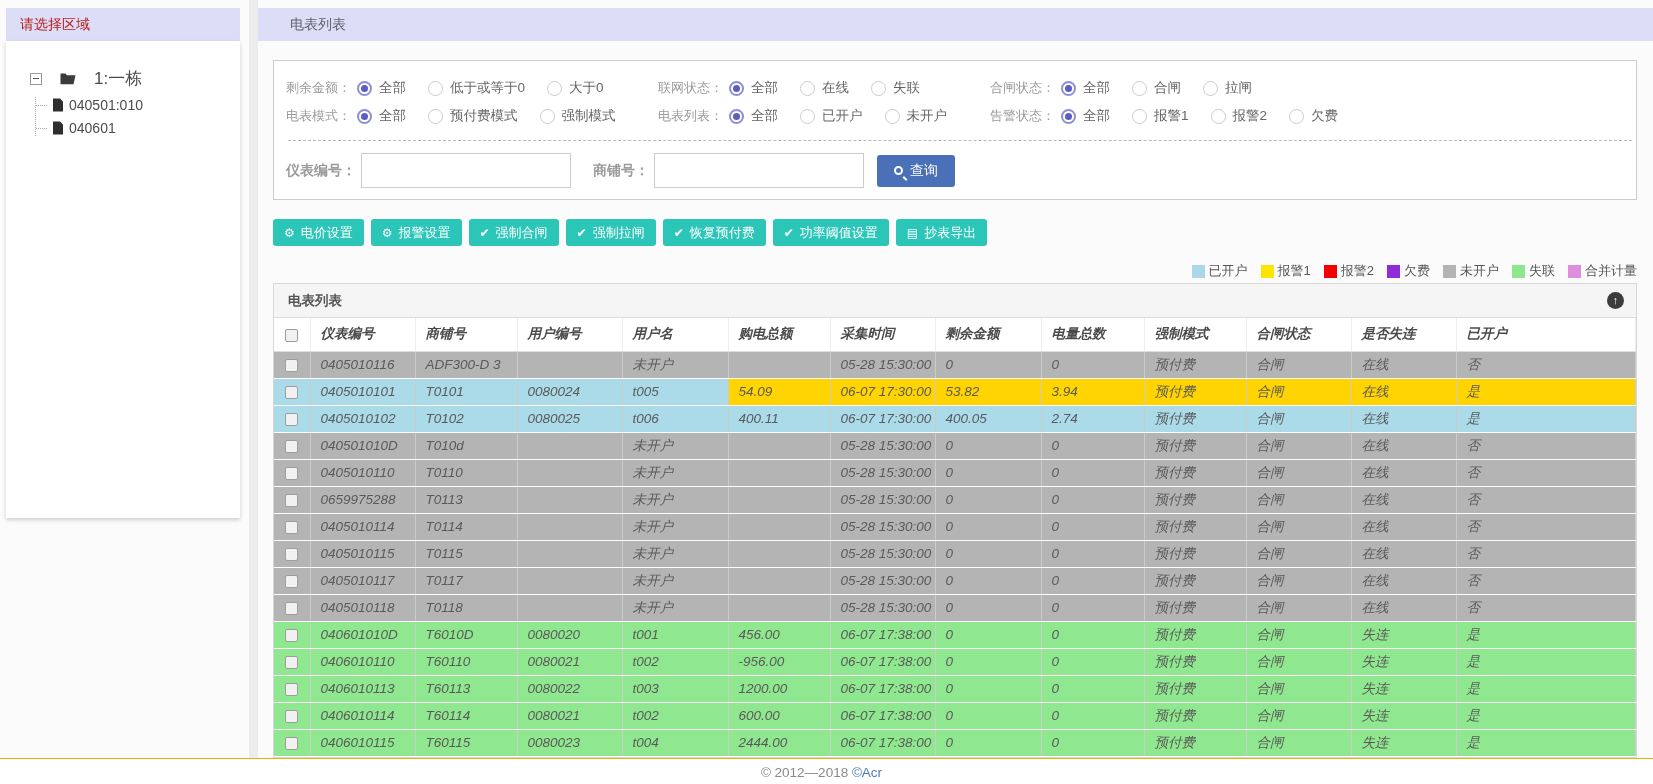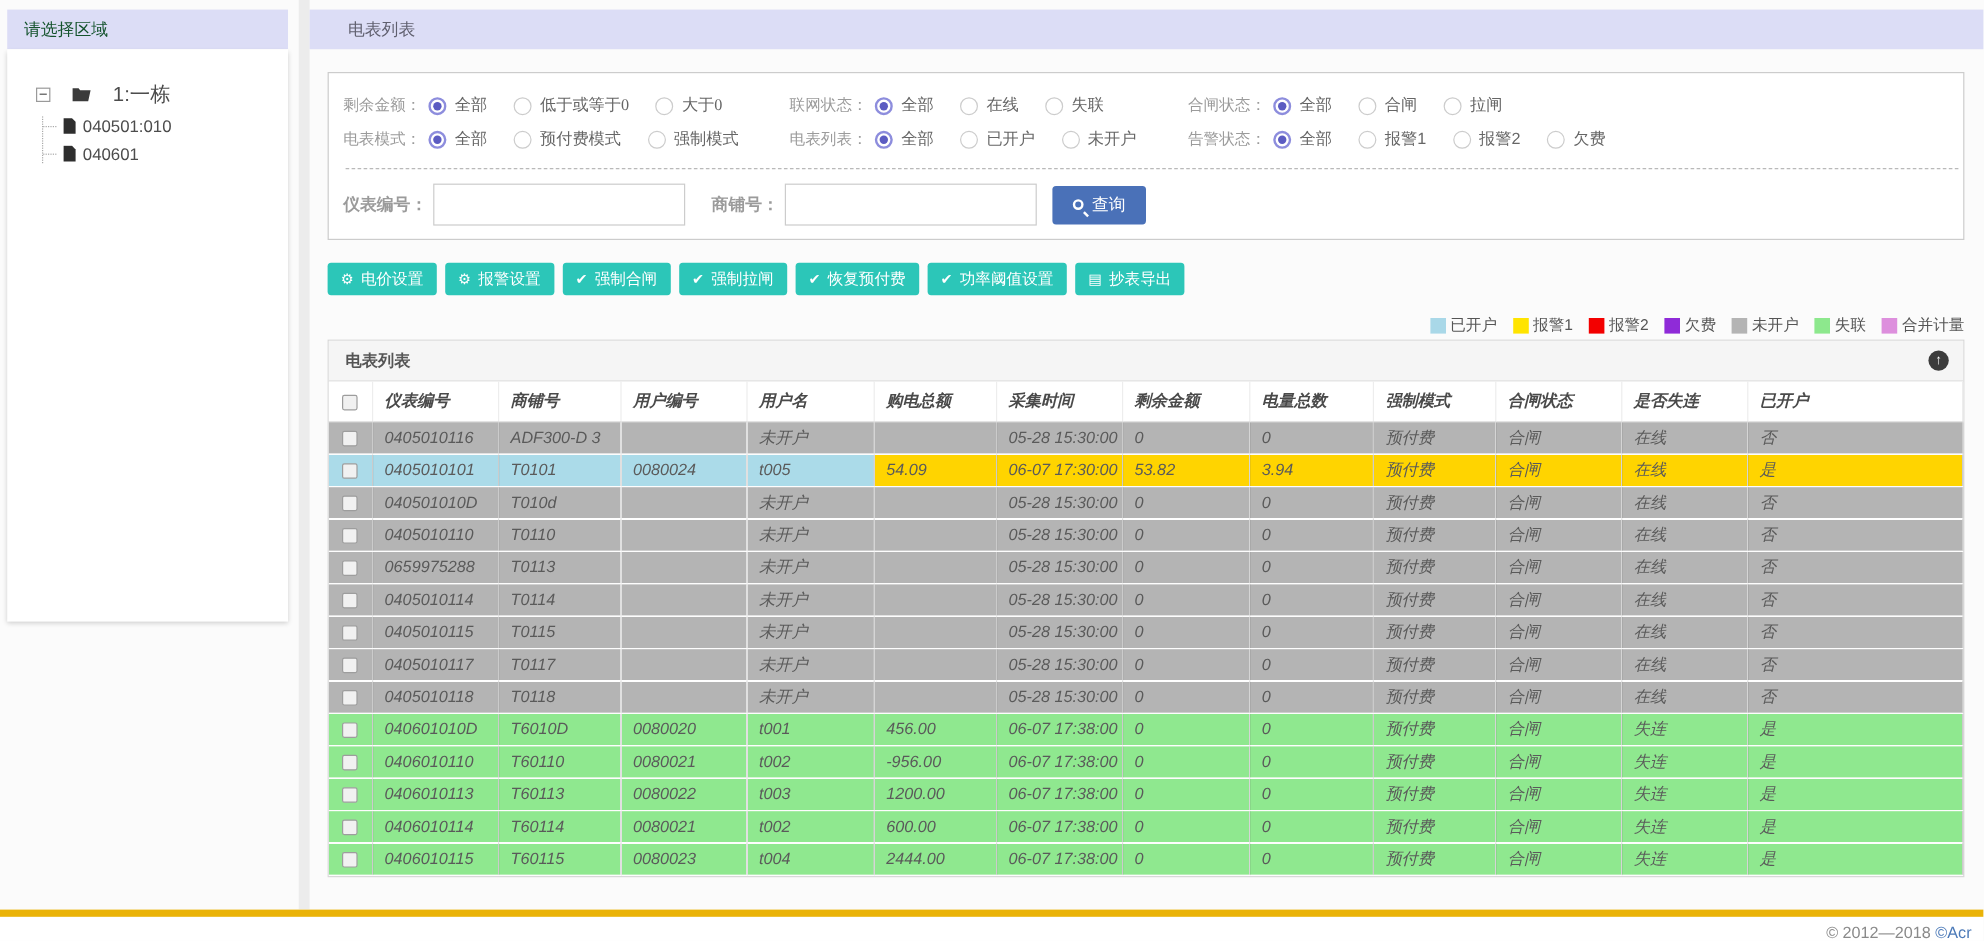--- a/index.html
+++ b/index.html
@@ -2,21 +2,21 @@
 <html style="--lavender: #dcddf6; --teal: #2cc6b8; --blue-btn: #4a71b8; --c-gray: #b4b4b4; --c-blue: #abdbe9; --c-green: #8fe88f; --c-yellow: #ffd400;"><head>
 <meta charset="utf-8">
 <style>
   * { margin:0; padding:0; box-sizing:border-box; }
   html,body { width:1653px; height:784px; overflow:hidden; background:#fbfbfb;
               font-family:"Liberation Sans","DejaVu Sans",sans-serif; }
   body { position:relative; color:#555; }
 
   
   .sidebar { position:absolute; left:6px; top:8px; width:234px; }
-  .side-title { height:33px; background:var(--lavender); color:#14532d; font-size:14px;
+  .side-title { height:33px; background:var(--lavender); color:#b91c1c; font-size:14px;
                 line-height:33px; padding-left:14px; }
   .side-panel { background:#fff; height:477px; box-shadow:0 2px 4px rgba(0,0,0,.18);
                 padding:26px 10px 0 24px; }
   .tree-root-row { display:flex; align-items:center; gap:18px; font-size:17px; color:#4c4c4c; }
   .minus-box { width:12px; height:12px; border:1px solid #9a9a9a; background:#fff; position:relative; flex:0 0 auto; }
   .minus-box::after { content:""; position:absolute; left:2px; right:2px; top:4px; height:1px; background:#555; }
   .tree-children { margin-left:6px; border-left:1px dotted #a9a9a9; padding-left:0; }
   .tree-child { display:flex; align-items:center; gap:5px; font-size:14px; color:#4c4c4c; margin-top:7px; }
   .tree-dash { width:11px; border-top:1px dotted #a9a9a9; flex:0 0 auto; }
 
@@ -25,21 +25,21 @@
 
   
   .main-title { position:absolute; left:258px; top:8px; right:0; height:33px; background:var(--lavender);
                 color:#5f5f6e; font-size:14px; line-height:33px; padding-left:32px; }
 
   
   .filter-box { position:absolute; left:273px; top:60px; width:1364px; height:140px;
                 border:1px solid #ccc; background:#fff; padding:13px 0 0 12px; }
   .filter-row { display:flex; height:28px; align-items:center; }
   .filter-group { display:flex; align-items:center; }
-  .filter-group.g0 { width:372px;font-family:Liberation Serif, serif; }
+  .filter-group.g0 { width:372px; }
   .filter-group.g1 { width:332px; }
   .fg-label { color:#9b9b9b; font-size:13px; margin-right:6px; }
   .radio-opt { display:inline-flex; align-items:center; gap:7px; margin-right:22px; cursor:pointer; }
   .radio { width:15px; height:15px; border:1px solid #ccc; border-radius:50%; background:#fff;
            display:inline-block; position:relative; flex:0 0 auto; }
   .radio.checked { border:2px solid #8d8ddd; }
   .radio.checked::after { content:""; position:absolute; inset:2px; border-radius:50%; background:#5c5cc2; }
   .radio-text { font-size:13.5px; color:#666; }
   .dash-sep { border:none; border-top:1px dashed #b9b9b9; margin:10px 4px 0 2px; }
   .search-row { display:flex; align-items:center; margin-top:12px; }
@@ -82,21 +82,21 @@
        border-bottom:1px solid #fdfdfd; border-right:1px solid rgba(105,105,105,.35); }
   tr.row-gray  td { background:var(--c-gray); }
   tr.row-blue  td { background:var(--c-blue); }
   tr.row-green td { background:var(--c-green); }
   td.hl-yellow { background:var(--c-yellow) !important; }
   .checkbox { display:inline-block; width:13px; height:13px; border:1px solid #9d9d9d;
               background:#f1f1f1; border-radius:2px; vertical-align:middle; cursor:pointer; }
 
   
   .footer { position:absolute; left:0; top:758px; width:1653px; height:26px; background:#fff;
-            border-top:6px solid #eab308; text-align:right; padding:6px 10px 0 0;
+            border-top:1px solid #eab308; text-align:center; padding:6px 10px 0 0;
             font-size:13.5px; z-index:5; }
   .copy-left { color:#8a8a8a; }
   .copy-right { color:#4c7ab8; }
 
   svg { display:block; }
 </style>
 </head>
 <body>
 
 <div class="sidebar">
@@ -359,20 +359,35 @@
           <td>t005</td>
           <td class="hl-yellow">54.09</td>
           <td class="hl-yellow">06-07 17:30:00</td>
           <td class="hl-yellow">53.82</td>
           <td class="hl-yellow">3.94</td>
           <td class="hl-yellow">预付费</td>
           <td class="hl-yellow">合闸</td>
           <td class="hl-yellow">在线</td>
           <td class="hl-yellow">是</td>
         </tr>
+        <tr class="row-blue">
+          <td class="cb"><span class="checkbox"></span></td>
+          <td>0405010102</td>
+          <td>T0102</td>
+          <td>0080025</td>
+          <td>t006</td>
+          <td>400.11</td>
+          <td>06-07 17:30:00</td>
+          <td>400.05</td>
+          <td>2.74</td>
+          <td>预付费</td>
+          <td>合闸</td>
+          <td>在线</td>
+          <td>是</td>
+        </tr>
         <tr class="row-gray">
           <td class="cb"><span class="checkbox"></span></td>
           <td>040501010D</td>
           <td>T010d</td>
           <td></td>
           <td>未开户</td>
           <td></td>
           <td>05-28 15:30:00</td>
           <td>0</td>
           <td>0</td>

